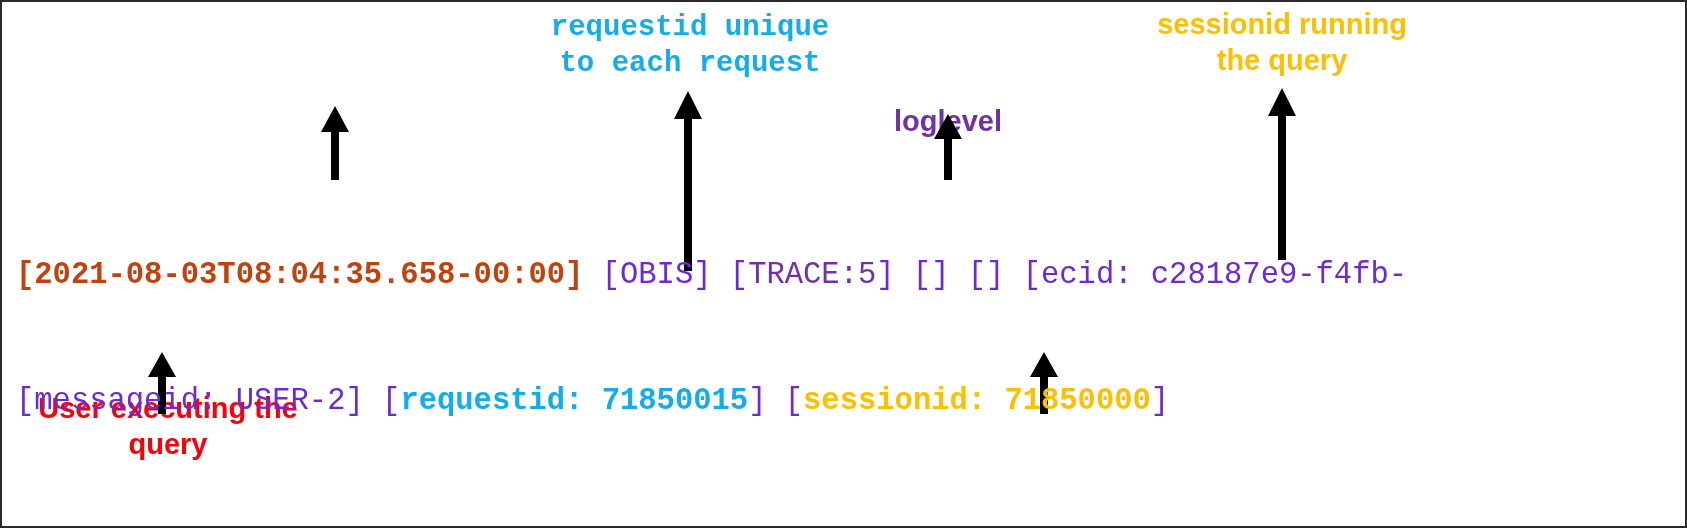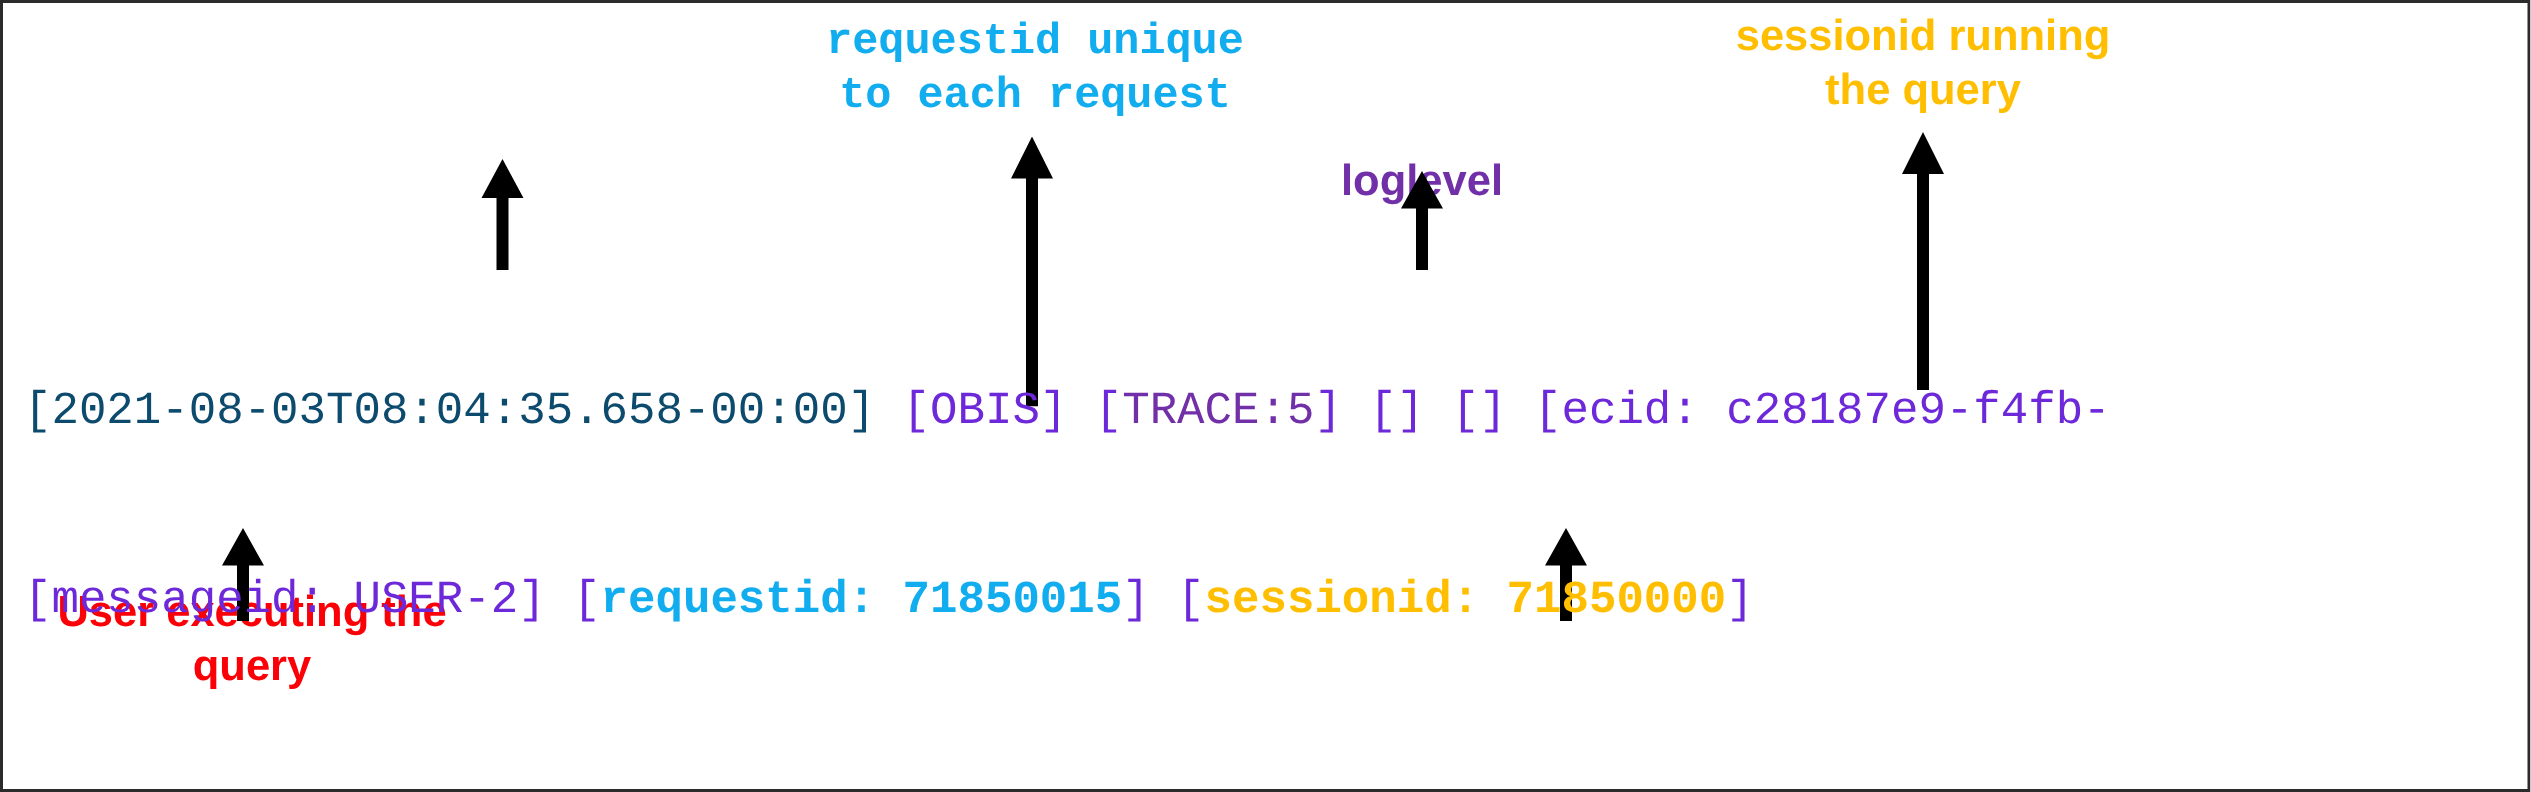--- a/index.html
+++ b/index.html
@@ -26,21 +26,21 @@
     width: 1660px;
     font-family: "Liberation Mono", "DejaVu Sans Mono", monospace;
     font-size: 30.5px;
     line-height: 42px;
     letter-spacing: 0px;
     color: #1a1a1a;
     white-space: pre;
   }
   .log-line { white-space: pre; }
 
-  .tok-ts       { color: #0c4a6e; font-weight: normal; margin-top: 37px; }
+  .tok-ts       { color: #c2410c; font-weight: bold; margin-top: 37px; }
   .tok-level    { color: #7230A8; font-weight: normal; text-align: right; }
   .tok-reqid    { color: #12ADEF; font-weight: bold; }
   .tok-sessid   { color: #FFBF00; font-weight: bold; }
   .tok-plain    { color: #6d28d9; }
 
   
   .note {
     position: absolute;
     font-family: "Liberation Sans", sans-serif;
     font-weight: bold;

